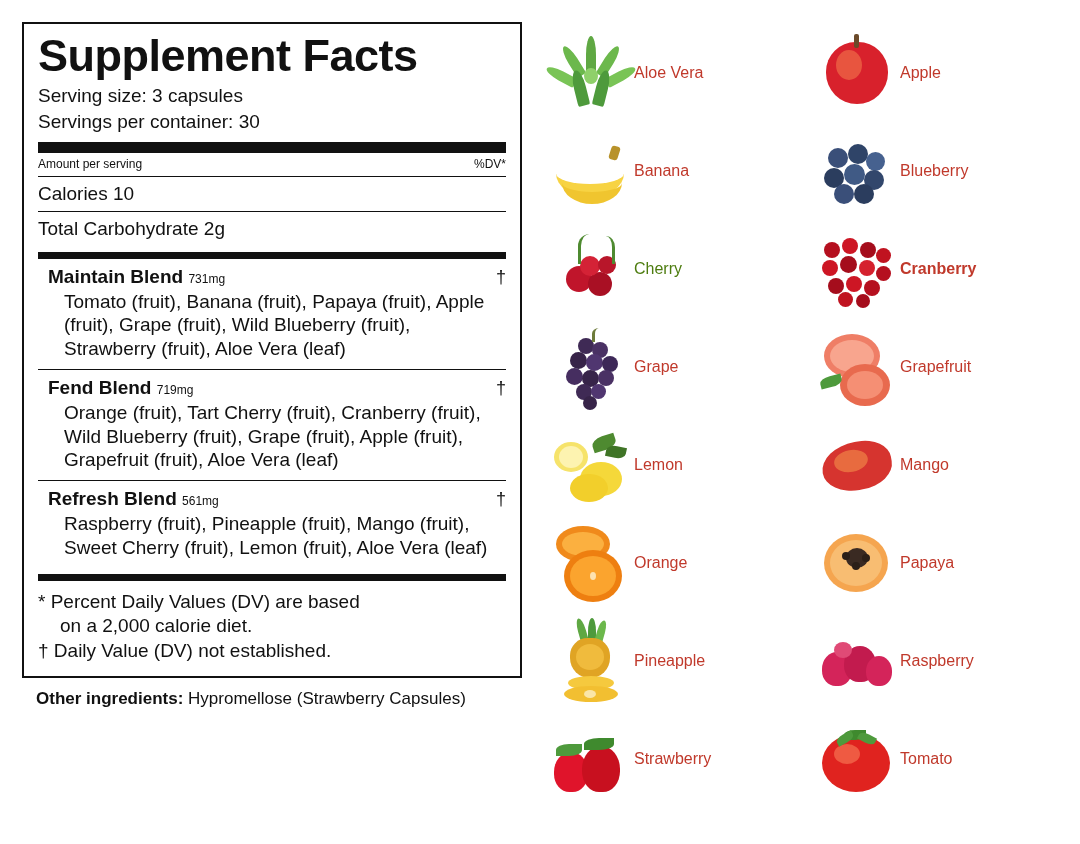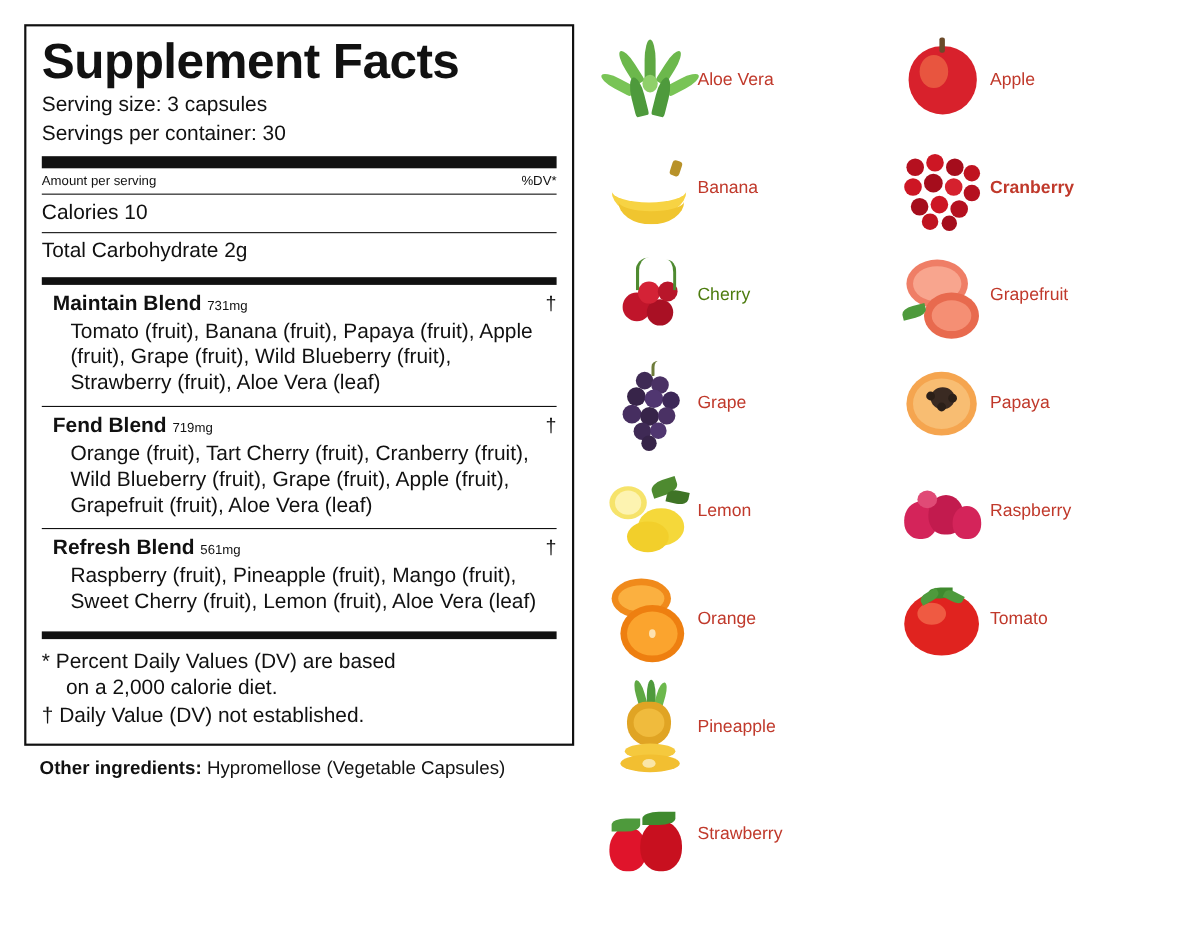--- a/index.html
+++ b/index.html
@@ -226,21 +226,21 @@
 
       <div class="footnotes">
         <div>* Percent Daily Values (DV) are based</div>
         <div class="footnote-indent">on a 2,000 calorie diet.</div>
         <div>† Daily Value (DV) not established.</div>
       </div>
     </div>
 
     <div class="other-ing">
       <b>Other ingredients:</b>
-      <span>Hypromellose (Vegetable Capsules)</span>
+      <span>Hypromellose (Strawberry Capsules)</span>
     </div>
   </div>
 
   <div class="right-col">
 
     <div class="fruit-col">
 
       <div class="fruit-cell">
         <div class="fruit-art">
           <div class="b" style="left:38px;top:6px;width:10px;height:38px;background:#5fa843;border-radius:50% 50% 10% 10%;"></div>
@@ -346,20 +346,33 @@
 
       <div class="fruit-cell">
         <div class="fruit-art">
           <div class="b" style="left:12px;top:12px;width:62px;height:62px;background:#d8212c;border-radius:48% 48% 50% 50%;"></div>
           <div class="b" style="left:22px;top:20px;width:26px;height:30px;background:#e8553f;"></div>
           <div class="b" style="left:40px;top:4px;width:5px;height:14px;background:#6b4a2a;border-radius:2px;"></div>
         </div>
         <div class="fruit-label" style="color: rgb(192, 57, 43);">Apple</div>
       </div>
 
+      <div class="fruit-cell">
+        <div class="fruit-art">
+          <div class="b" style="left:14px;top:20px;width:20px;height:20px;background:#3a4f79;"></div>
+          <div class="b" style="left:34px;top:16px;width:20px;height:20px;background:#2f4468;"></div>
+          <div class="b" style="left:52px;top:24px;width:19px;height:19px;background:#46618f;"></div>
+          <div class="b" style="left:10px;top:40px;width:20px;height:20px;background:#2b3d5e;"></div>
+          <div class="b" style="left:30px;top:36px;width:21px;height:21px;background:#405a85;"></div>
+          <div class="b" style="left:50px;top:42px;width:20px;height:20px;background:#32476c;"></div>
+          <div class="b" style="left:20px;top:56px;width:20px;height:20px;background:#3a4f79;"></div>
+          <div class="b" style="left:40px;top:56px;width:20px;height:20px;background:#2b3d5e;"></div>
+        </div>
+        <div class="fruit-label" style="color: rgb(192, 57, 43);">Blueberry</div>
+      </div>
 
       <div class="fruit-cell">
         <div class="fruit-art">
           <div class="b" style="left:10px;top:16px;width:16px;height:16px;background:#b5101f;"></div>
           <div class="b" style="left:28px;top:12px;width:16px;height:16px;background:#cd1624;"></div>
           <div class="b" style="left:46px;top:16px;width:16px;height:16px;background:#a50d1c;"></div>
           <div class="b" style="left:62px;top:22px;width:15px;height:15px;background:#c01320;"></div>
           <div class="b" style="left:8px;top:34px;width:16px;height:16px;background:#cd1624;"></div>
           <div class="b" style="left:26px;top:30px;width:17px;height:17px;background:#a50d1c;"></div>
           <div class="b" style="left:45px;top:34px;width:16px;height:16px;background:#d5212e;"></div>
@@ -377,20 +390,27 @@
         <div class="fruit-art">
           <div class="b" style="left:10px;top:10px;width:56px;height:44px;background:#ef7e66;"></div>
           <div class="b" style="left:16px;top:16px;width:44px;height:32px;background:#f8a58e;"></div>
           <div class="b" style="left:26px;top:40px;width:50px;height:42px;background:#e86a4e;"></div>
           <div class="b" style="left:33px;top:47px;width:36px;height:28px;background:#f58f74;"></div>
           <div class="leafy" style="left:6px;top:52px;width:22px;height:11px;background:#4e9a3c;transform:rotate(-14deg);"></div>
         </div>
         <div class="fruit-label" style="color: rgb(192, 57, 43);">Grapefruit</div>
       </div>
 
+      <div class="fruit-cell">
+        <div class="fruit-art">
+          <div class="b" style="left:8px;top:20px;width:70px;height:48px;background:#d6342f;border-radius:55% 45% 50% 50%;transform:rotate(-10deg);"></div>
+          <div class="b" style="left:20px;top:28px;width:34px;height:22px;background:#e86b3f;transform:rotate(-10deg);"></div>
+        </div>
+        <div class="fruit-label" style="color: rgb(192, 57, 43);">Mango</div>
+      </div>
 
       <div class="fruit-cell">
         <div class="fruit-art">
           <div class="b" style="left:10px;top:14px;width:64px;height:58px;background:#f5a54f;"></div>
           <div class="b" style="left:16px;top:20px;width:52px;height:46px;background:#f8bd72;"></div>
           <div class="b" style="left:32px;top:28px;width:22px;height:20px;background:#3a2a22;"></div>
           <div class="b" style="left:28px;top:32px;width:8px;height:8px;background:#2b1f18;"></div>
           <div class="b" style="left:48px;top:34px;width:8px;height:8px;background:#2b1f18;"></div>
           <div class="b" style="left:38px;top:42px;width:8px;height:8px;background:#2b1f18;"></div>
         </div>

